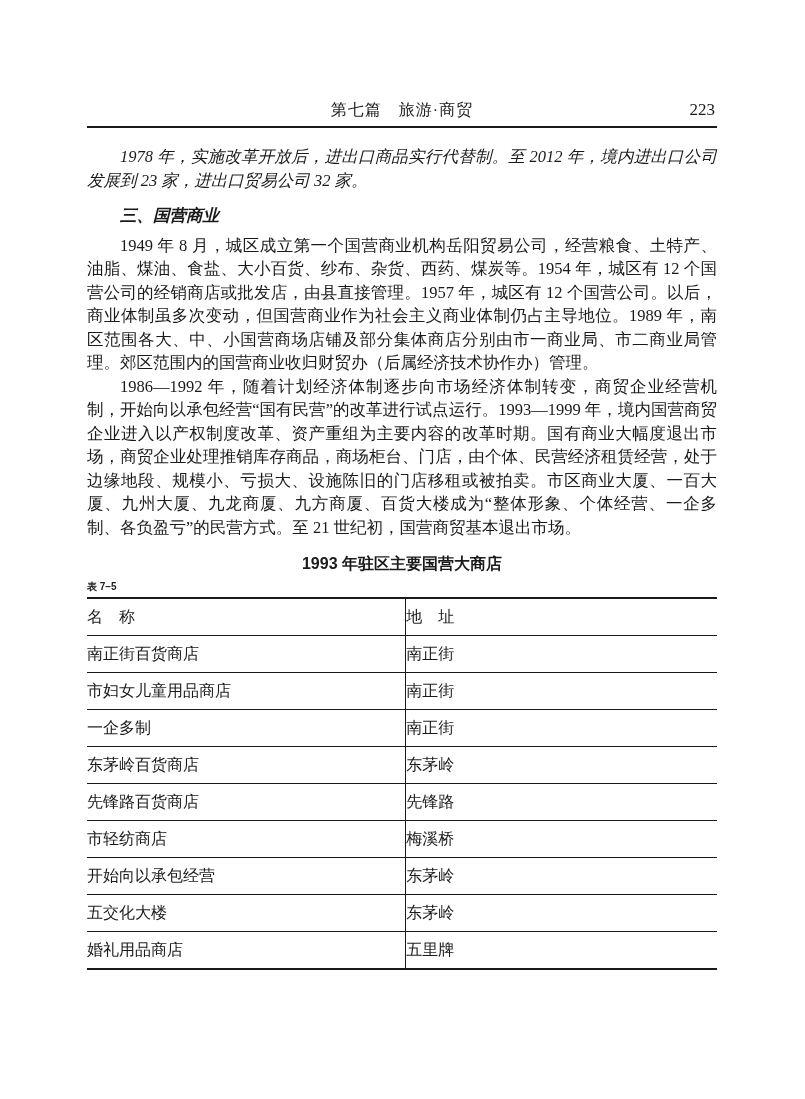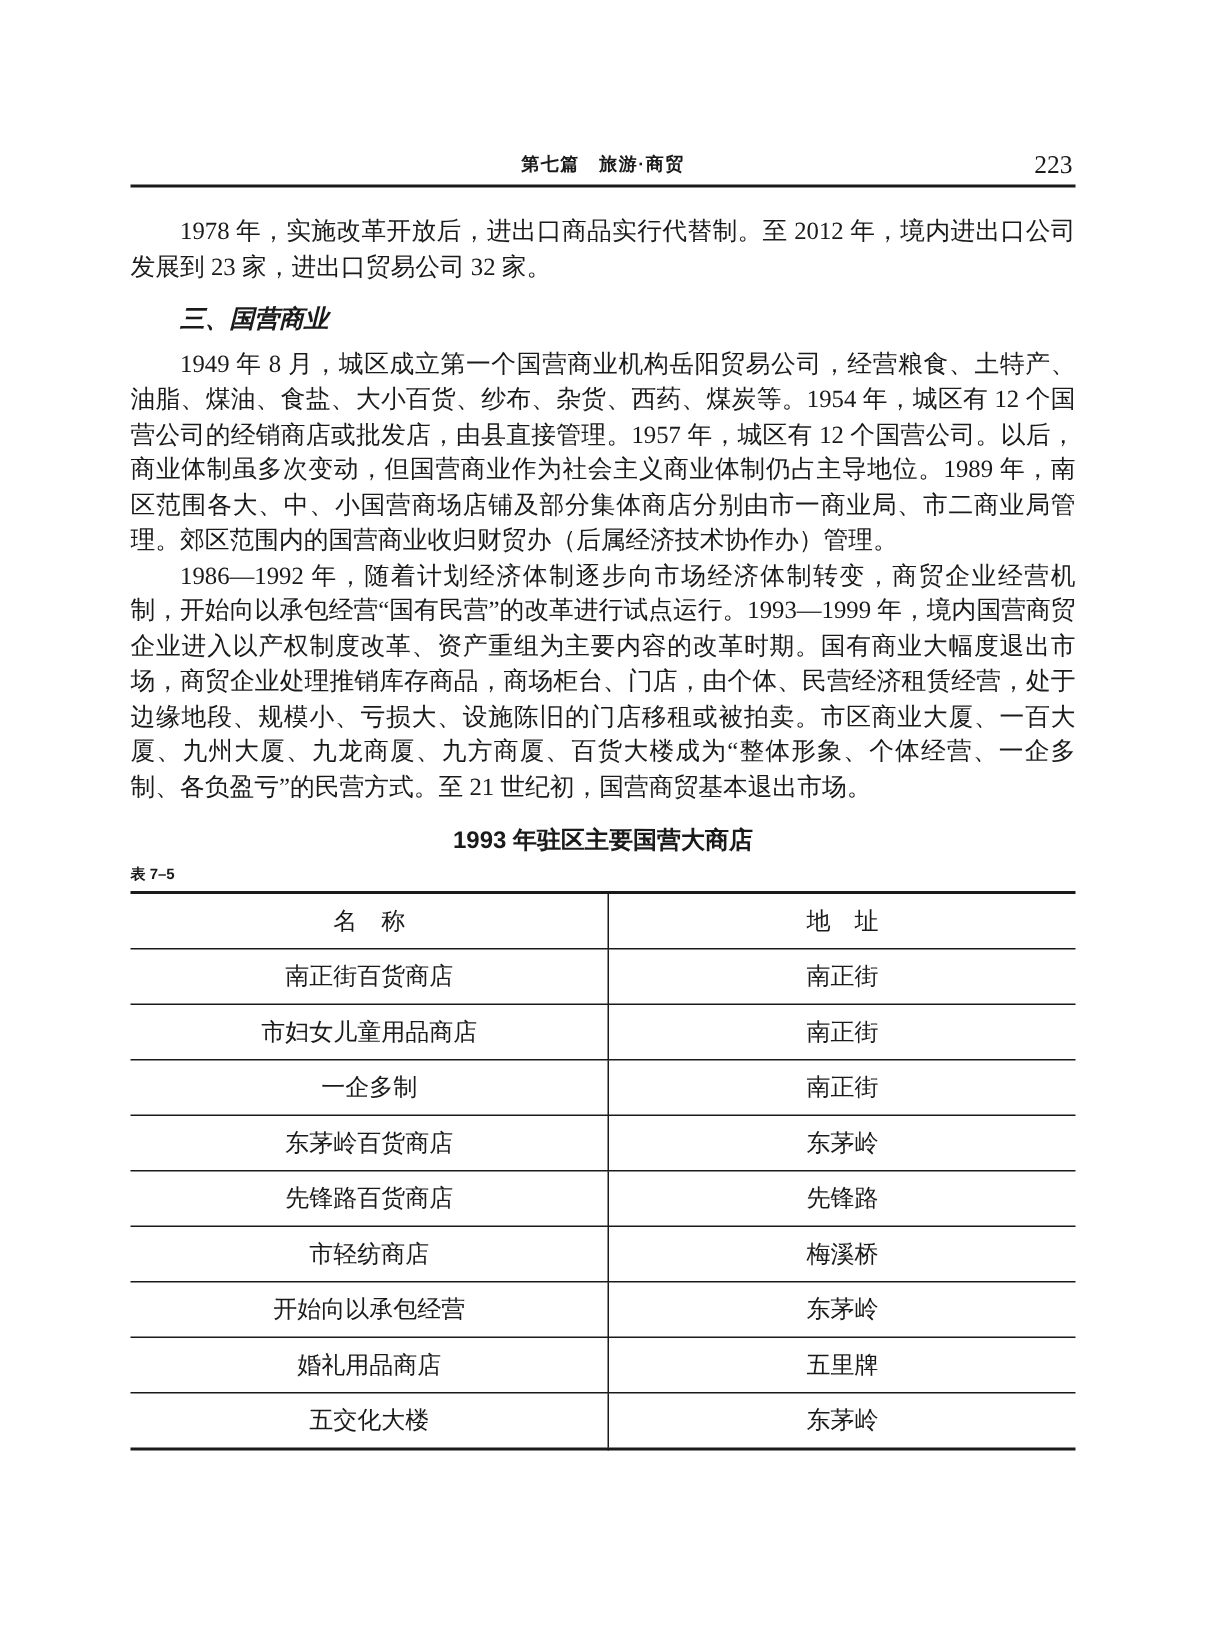--- a/index.html
+++ b/index.html
@@ -23,41 +23,41 @@
   }
   
   .running-head {
     position: relative;
     text-align: center;
     padding-bottom: 5px;
     border-bottom: 2px solid #1a1a1a;
   }
   .rh-title {
     font-family: "Liberation Sans", sans-serif;
-    font-weight: bold;
-    font-size: 12px;
+    font-weight: normal;
+    font-size: 16px;
     letter-spacing: 1px;
   }
   .rh-page {
     position: absolute;
     right: 2px;
     top: 0;
     font-family: "Liberation Serif", serif;
     font-weight: normal;
     font-size: 17px;
   }
   
   .para {
     font-size: 16.5px;
     line-height: 23.5px;
     text-align: justify;
     text-indent: 2em;
     margin: 0;
   }
-  .para-first { margin-top: 17px; }
+  .para-first { margin-top: 17px; font-style: italic; }
   .section-heading {
     font-size: 16.5px;
     line-height: 23.5px;
     font-weight: bold;
     font-style: italic;       
     text-indent: 2em;
     margin: 12px 0 6px 0;
   }
   
   .table-title {
@@ -80,21 +80,21 @@
     width: 100%;
     border-collapse: collapse;
     table-layout: fixed;
     border-top: 2.5px solid #1a1a1a;
     border-bottom: 2.5px solid #1a1a1a;
   }
   table.shops col.c1 { width: 50.6%; }
   table.shops col.c2 { width: 49.4%; }
   table.shops th, table.shops td {
     height: 36px;
-    text-align: center;
+    text-align: left;
     vertical-align: middle;
     font-size: 16px;
     font-weight: normal;
     border-bottom: 1px solid #1a1a1a;
     padding: 0;
   }
   table.shops th:first-child, table.shops td:first-child {
     border-right: 1px solid #1a1a1a;
   }
   table.shops tr:last-child td { border-bottom: none; }
@@ -154,23 +154,23 @@
       </tr>
       <tr>
         <td>市轻纺商店</td>
         <td>梅溪桥</td>
       </tr>
       <tr>
         <td>开始向以承包经营</td>
         <td>东茅岭</td>
       </tr>
       <tr>
+        <td>五交化大楼</td>
+        <td>东茅岭</td>
+      </tr>
+      <tr>
         <td>婚礼用品商店</td>
         <td>五里牌</td>
-      </tr>
-      <tr>
-        <td>五交化大楼</td>
-        <td>东茅岭</td>
       </tr>
     </tbody>
   </table>
 
 </div>
 
 </body></html>

